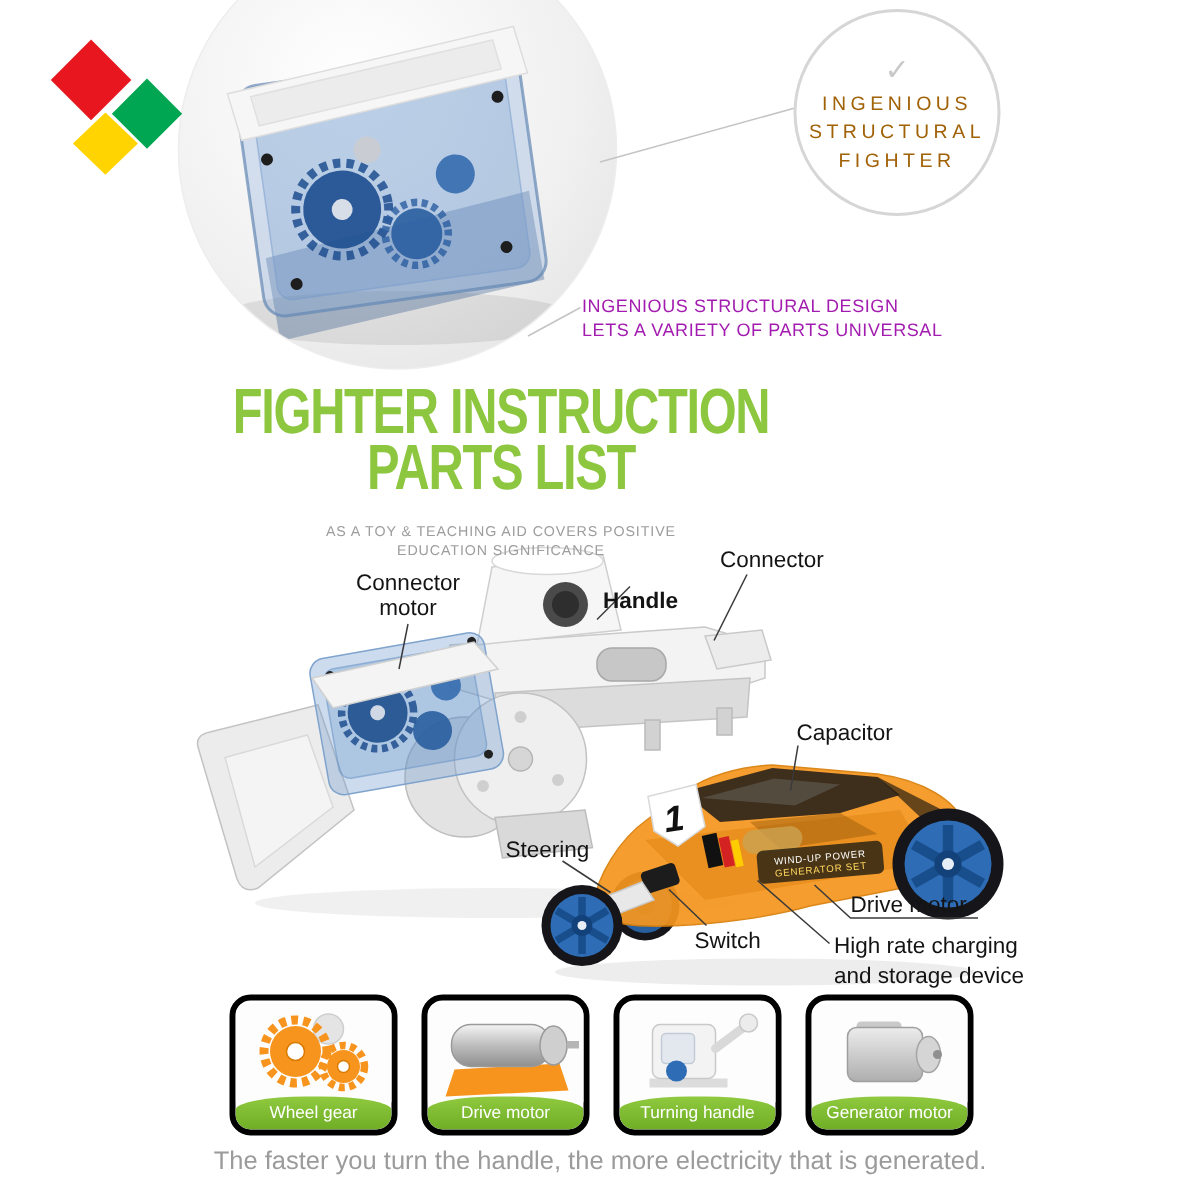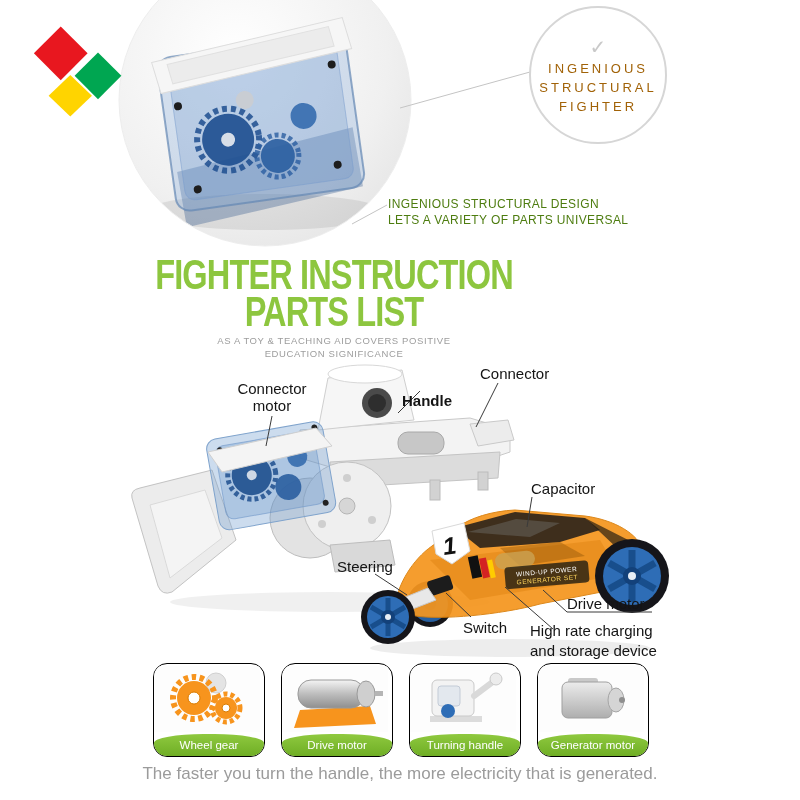--- a/index.html
+++ b/index.html
@@ -16,35 +16,35 @@
   .art { left:0; top:0; z-index:1; }
 
   
   .badge-circle { left:529px; top:6px; width:138px; height:138px; border:2px solid #d6d6d6;
                   border-radius:50%; background:#fff; display:flex; flex-direction:column;
                   align-items:center; justify-content:center; text-align:center; z-index:3; }
   .badge-check { color:#c9c9c9; font-size:20px; line-height:24px; }
   .badge-line  { color:#a16207; font-size:13px; letter-spacing:3px; line-height:19px; }
 
   
-  .intro-text { left:388px; top:196px; font-size:12px; color:#4d7c0f; letter-spacing:0.4px;
+  .intro-text { left:388px; top:196px; font-size:12px; color:#a21caf; letter-spacing:0.4px;
                 line-height:16px; z-index:3; white-space:nowrap; }
 
   
   .title-wrap { left:0; top:256px; width:668px; text-align:center; z-index:3; }
   .title-line { font-weight:bold; color:#8dc63f; font-size:37px; letter-spacing:-1px;
                 line-height:37px; transform:scale(0.88,1.15); transform-origin:center; }
-  .subtitle   { margin-top:4px; font-size:9.5px; color:#9d9d9d; letter-spacing:0.6px; line-height:13px; }
+  .subtitle   { margin-top:18px; font-size:9.5px; color:#9d9d9d; letter-spacing:0.6px; line-height:13px; }
 
   
   .part-label { position:absolute; font-size:15px; color:#141414; z-index:3; line-height:17px; }
   .center { text-align:center; }
 
   
-  .thumb { position:absolute; top:663px; width:112px; height:94px; border:1px solid #000000;
+  .thumb { position:absolute; top:663px; width:112px; height:94px; border:4px solid #000000;
            border-radius:14px; background:#fff; overflow:hidden; z-index:3; }
   .thumb-photo { position:absolute; left:0; top:2px; }
   .thumb-ribbon { position:absolute; left:0; right:0; bottom:0; height:22px;
                   background:linear-gradient(#8fc93f,#6fae25); color:#fff; font-size:11.5px;
                   display:flex; align-items:center; justify-content:center;
                   border-radius:45% 45% 10px 10px / 9px 9px 10px 10px; }
 
   .caption { left:0; top:764px; width:800px; text-align:center; font-size:17px; color:#9b9b9b; z-index:3; }
 </style>
 </head>
@@ -242,21 +242,21 @@
   <div class="part-label center" style="left:222px; top:380px; width:100px;">
     <div>Connector</div>
     <div>motor</div>
   </div>
   <div class="part-label" style="left:402px; top:392px;font-weight:bold;">Handle</div>
   <div class="part-label" style="left:480px; top:365px;">Connector</div>
   <div class="part-label" style="left:506px; top:480px;margin-left:25px;">Capacitor</div>
   <div class="part-label" style="left:337px; top:558px;">Steering</div>
   <div class="part-label" style="left:463px; top:619px;">Switch</div>
   <div class="part-label" style="left:567px; top:595px;">Drive motor</div>
-  <div class="part-label" style="left:530px; top:621px; line-height:20px;">
+  <div class="part-label" style="left:556px; top:621px; line-height:20px;">
     <div>High rate charging</div>
     <div>and storage device</div>
   </div>
 
   <div class="thumb" style="left:153px;">
     <svg class="thumb-photo" width="106" height="66" viewBox="0 0 106 66">
       <rect width="106" height="66" fill="#fdfdfd"></rect>
       <circle cx="62" cy="17" r="10" fill="#e4e4e4" stroke="#cfcfcf"></circle>
       <circle cx="40" cy="32" r="17" fill="#f7941d"></circle>
       <circle cx="40" cy="32" r="21" fill="none" stroke="#f7941d" stroke-width="6" stroke-dasharray="4.5 3.5"></circle>

